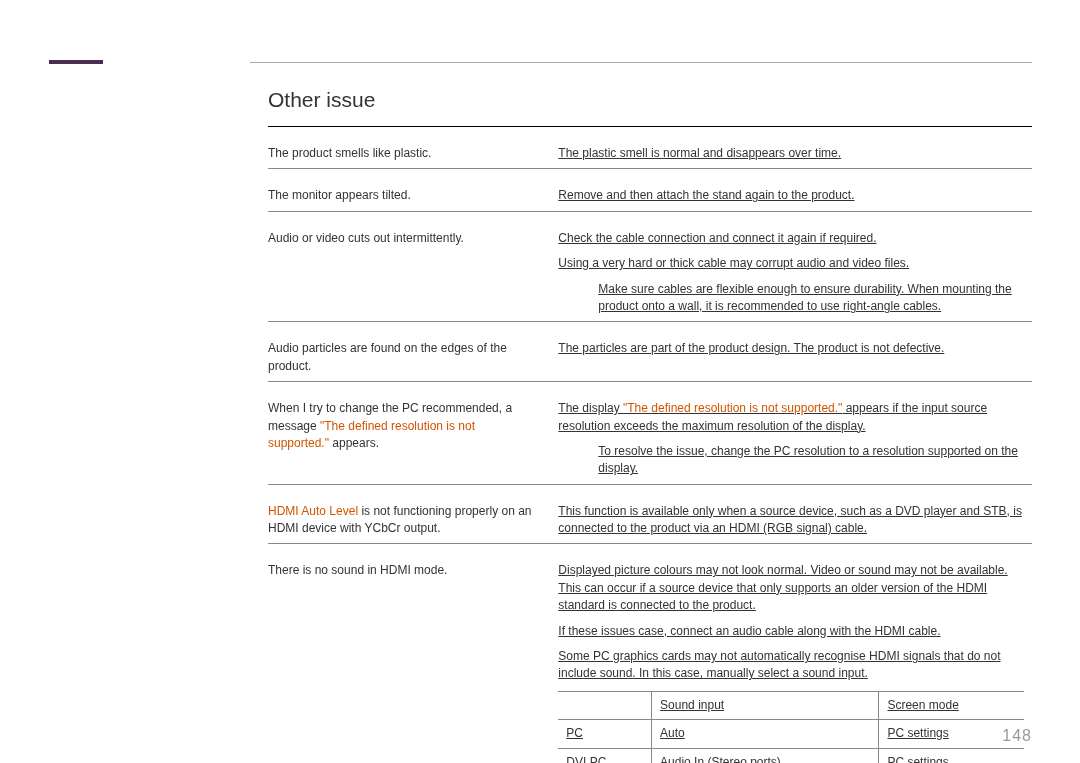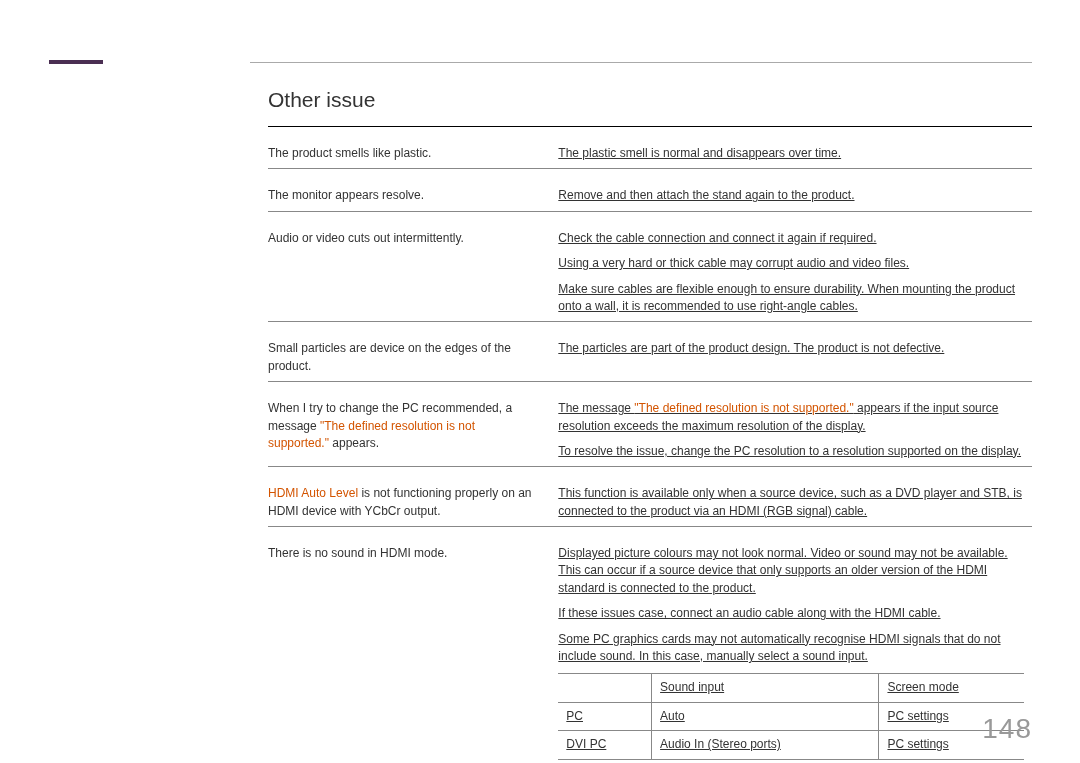--- a/index.html
+++ b/index.html
@@ -57,21 +57,21 @@
   }
   table.issues td.left {
     width: 38%;
     padding-right: 20px;
   }
   table.issues td.right {
     width: 62%;
     text-decoration: underline;
   }
   .inner-para { margin-bottom: 8px; }
-  .inner-para:last-child { margin-bottom: 0; }
+  .inner-para:last-child { margin-bottom: 0; margin-left: 40px; }
   .highlight { color: #d35400; }
   table.subtable {
     width: 100%;
     border-collapse: collapse;
     font-size: 12px;
     margin-top: 6px;
   }
   table.subtable td {
     border-top: 0.5px solid #888;
     border-left: 0.5px solid #888;
@@ -79,21 +79,21 @@
   }
   table.subtable tr:last-child td {
     border-bottom: 0.5px solid #888;
   }
   table.subtable td:first-child { border-left: none; }
   table.subtable td:last-child { border-right: none; }
   .page-number {
     position: absolute;
     right: 48px;
     bottom: 18px;
-    font-size: 28px;
+    font-size: 16px;
     color: #999;
     font-weight: 300;
     letter-spacing: 1px;
   }
 </style>
 </head>
 <body>
 
 <div class="accent-bar"></div>
 <div class="top-rule"></div>
@@ -101,42 +101,42 @@
 <div class="page">
   <h2 class="section-title">Other issue</h2>
 
   <table class="issues">
     <tbody>
         <tr class="thick">
       <td class="left">The product smells like plastic.</td>
       <td class="right">The plastic smell is normal and disappears over time.</td>
     </tr>
     <tr class="sep">
-      <td class="left">The monitor appears resolve.</td>
+      <td class="left">The monitor appears tilted.</td>
       <td class="right">Remove and then attach the stand again to the product.</td>
     </tr>
     <tr class="sep">
       <td class="left">Audio or video cuts out intermittently.</td>
       <td class="right">
         <div class="inner-para">Check the cable connection and connect it again if required.</div>
         <div class="inner-para">Using a very hard or thick cable may corrupt audio and video files.</div>
         <div class="inner-para">Make sure cables are flexible enough to ensure durability. When mounting the product onto a wall, it is recommended to use right-angle cables.</div>
       </td>
     </tr>
     <tr class="sep">
-      <td class="left">Small particles are device on the edges of the product.</td>
+      <td class="left">Audio particles are found on the edges of the product.</td>
       <td class="right">The particles are part of the product design. The product is not defective.</td>
     </tr>
     <tr class="sep">
       <td class="left">
         <span>When I try to change the PC recommended, a message </span><span class="highlight">"The defined resolution is not supported."</span><span> appears.</span>
       </td>
       <td class="right">
         <div class="inner-para">
-          <span>The message </span><span class="highlight">"The defined resolution is not supported."</span><span> appears if the input source resolution exceeds the maximum resolution of the display.</span>
+          <span>The display </span><span class="highlight">"The defined resolution is not supported."</span><span> appears if the input source resolution exceeds the maximum resolution of the display.</span>
         </div>
         <div class="inner-para">To resolve the issue, change the PC resolution to a resolution supported on the display.</div>
       </td>
     </tr>
     <tr class="sep">
       <td class="left">
         <span class="highlight">HDMI Auto Level</span><span> is not functioning properly on an HDMI device with YCbCr output.</span>
       </td>
       <td class="right">This function is available only when a source device, such as a DVD player and STB, is connected to the product via an HDMI (RGB signal) cable.</td>
     </tr>

